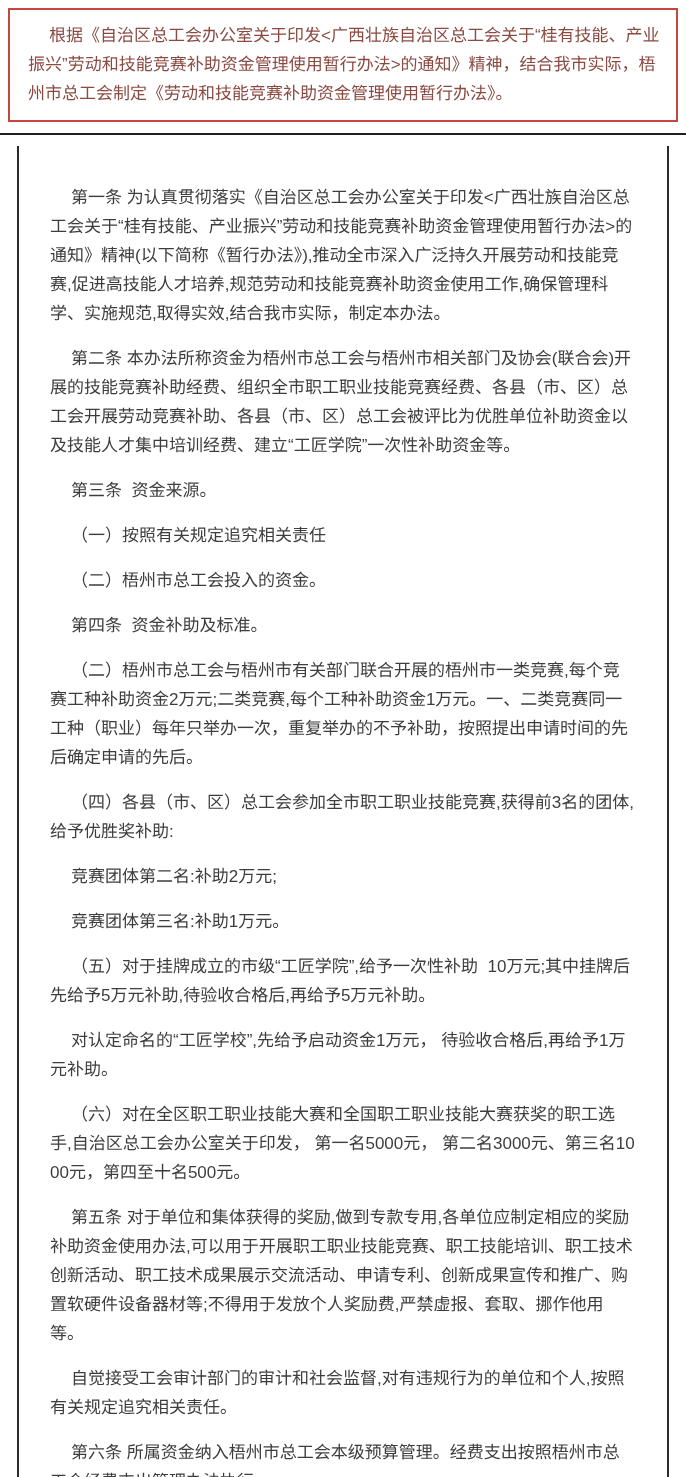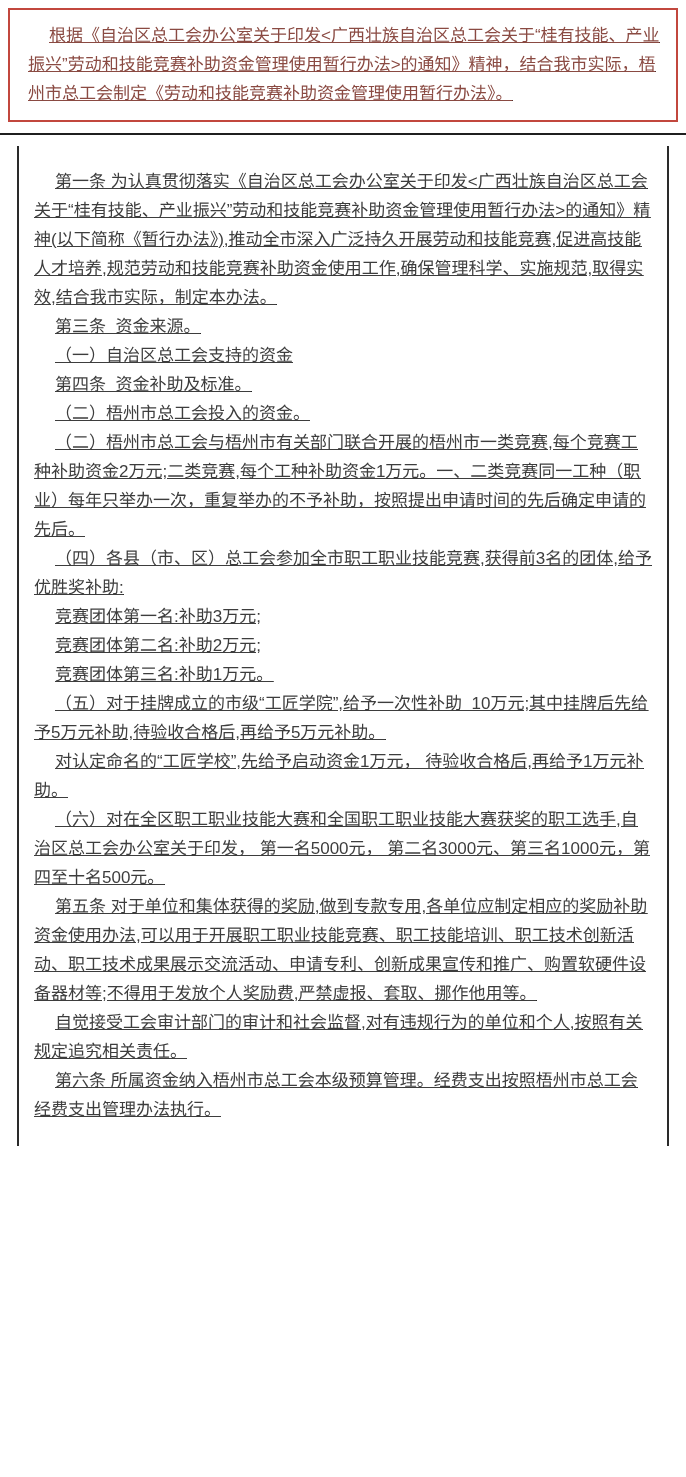--- a/index.html
+++ b/index.html
@@ -4,21 +4,21 @@
 <style>
   :root{
     --accent-red:#c2473e;
     --notice-text:#8a4a42;
     --line-dark:#1f1f1f;
     --doc-border:#2a2a2a;
     --doc-text:#3d3d3d;
     --footer-text:#545454;
     --page-bg:#ffffff;
   }
-  *{box-sizing:border-box;text-decoration:underline;}
+  *{box-sizing:border-box;}
   html,body{margin:0;padding:0;}
   body{
     width:686px;
     min-height:1477px;
     background:var(--page-bg);
     font-family:"Liberation Sans", sans-serif;
     -webkit-font-smoothing:antialiased;
   }
   .notice-box{
     margin:8px 8px 0 8px;
@@ -40,48 +40,48 @@
     width:100%;
   }
   .rule-top{margin-top:11px;}
   .doc-box{
     margin:11px 17px 0 17px;
     border-left:2px solid var(--doc-border);
     border-right:2px solid var(--doc-border);
     padding:21px 15px 22px 15px;
   }
   .doc-box p{
-    margin:0;
+    margin:16px;
     font-size:17px;
     line-height:29px;
     color:var(--doc-text);
     text-indent:21px;
     white-space:pre-wrap;
     word-break:break-all;
   }
 </style>
 </head>
 <body>
 
 <div class="notice-box">
   <p>根据《自治区总工会办公室关于印发&lt;广西壮族自治区总工会关于“桂有技能、产业振兴”劳动和技能竞赛补助资金管理使用暂行办法&gt;的通知》精神，结合我市实际，梧州市总工会制定《劳动和技能竞赛补助资金管理使用暂行办法》。</p>
 </div>
 
 <hr class="rule rule-top">
 
 <div class="doc-box">
   <div>
       <p>第一条 为认真贯彻落实《自治区总工会办公室关于印发&lt;广西壮族自治区总工会关于“桂有技能、产业振兴”劳动和技能竞赛补助资金管理使用暂行办法&gt;的通知》精神(以下简称《暂行办法》),推动全市深入广泛持久开展劳动和技能竞赛,促进高技能人才培养,规范劳动和技能竞赛补助资金使用工作,确保管理科学、实施规范,取得实效,结合我市实际，制定本办法。</p>
+      <p>第二条 本办法所称资金为梧州市总工会与梧州市相关部门及协会(联合会)开展的技能竞赛补助经费、组织全市职工职业技能竞赛经费、各县（市、区）总工会开展劳动竞赛补助、各县（市、区）总工会被评比为优胜单位补助资金以及技能人才集中培训经费、建立“工匠学院”一次性补助资金等。</p>
       <p>第三条  资金来源。</p>
-      <p>（一）自治区总工会支持的资金</p>
+      <p>（一）按照有关规定追究相关责任</p>
+      <p>（二）梧州市总工会投入的资金。</p>
       <p>第四条  资金补助及标准。</p>
-      <p>（二）梧州市总工会投入的资金。</p>
       <p>（二）梧州市总工会与梧州市有关部门联合开展的梧州市一类竞赛,每个竞赛工种补助资金2万元;二类竞赛,每个工种补助资金1万元。一、二类竞赛同一工种（职业）每年只举办一次，重复举办的不予补助，按照提出申请时间的先后确定申请的先后。</p>
       <p>（四）各县（市、区）总工会参加全市职工职业技能竞赛,获得前3名的团体,给予优胜奖补助:</p>
-      <p>竞赛团体第一名:补助3万元;</p>
       <p>竞赛团体第二名:补助2万元;</p>
       <p>竞赛团体第三名:补助1万元。</p>
       <p>（五）对于挂牌成立的市级“工匠学院”,给予一次性补助  10万元;其中挂牌后先给予5万元补助,待验收合格后,再给予5万元补助。</p>
       <p>对认定命名的“工匠学校”,先给予启动资金1万元， 待验收合格后,再给予1万元补助。</p>
       <p>（六）对在全区职工职业技能大赛和全国职工职业技能大赛获奖的职工选手,自治区总工会办公室关于印发， 第一名5000元， 第二名3000元、第三名1000元，第四至十名500元。</p>
       <p>第五条 对于单位和集体获得的奖励,做到专款专用,各单位应制定相应的奖励补助资金使用办法,可以用于开展职工职业技能竞赛、职工技能培训、职工技术创新活动、职工技术成果展示交流活动、申请专利、创新成果宣传和推广、购置软硬件设备器材等;不得用于发放个人奖励费,严禁虚报、套取、挪作他用等。</p>
       <p>自觉接受工会审计部门的审计和社会监督,对有违规行为的单位和个人,按照有关规定追究相关责任。</p>
       <p>第六条 所属资金纳入梧州市总工会本级预算管理。经费支出按照梧州市总工会经费支出管理办法执行。</p>
     </div>
 </div>

